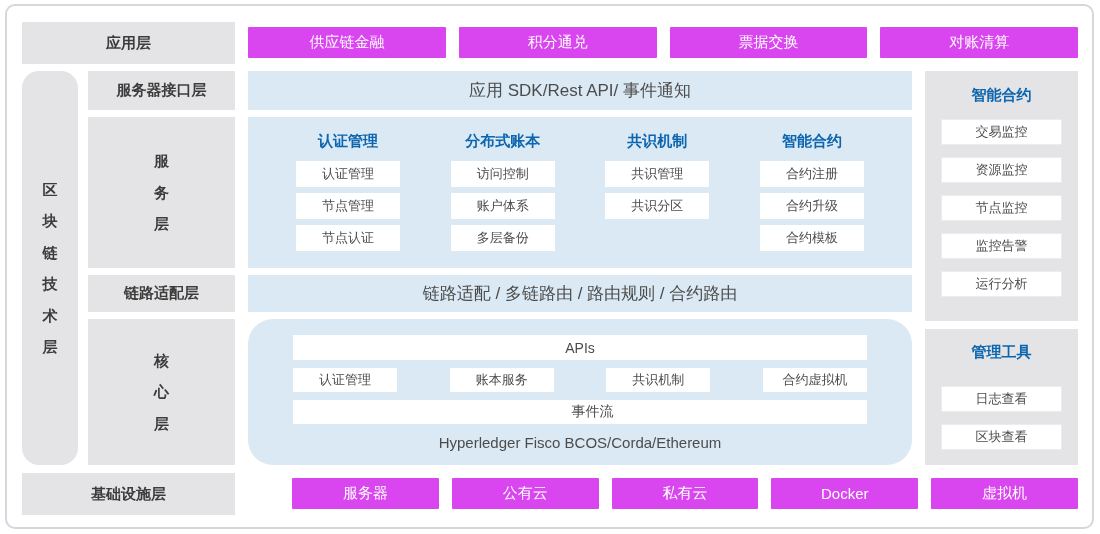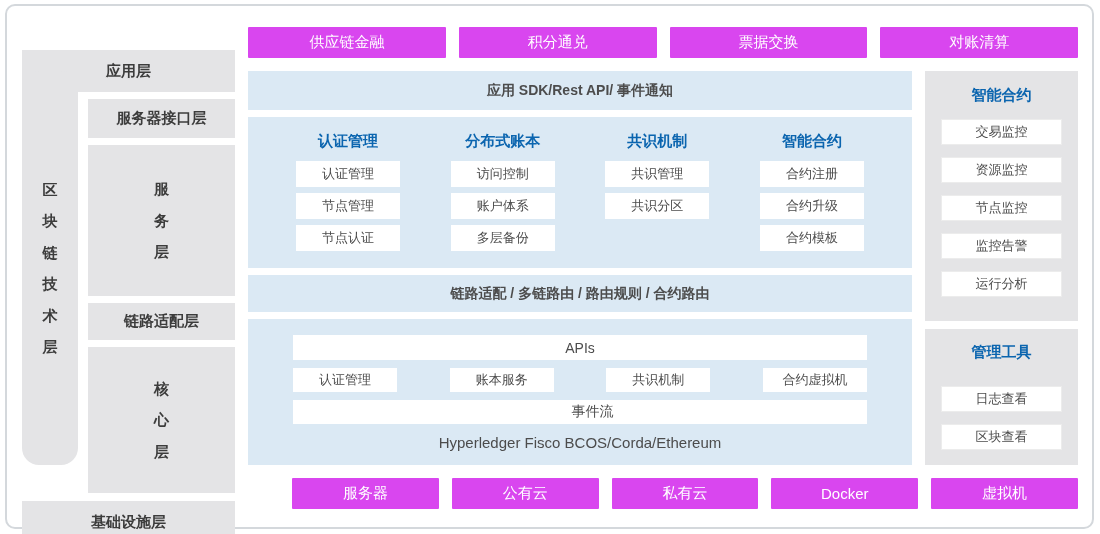--- a/index.html
+++ b/index.html
@@ -13,26 +13,26 @@
   }
   .frame {
     position: absolute; left: 5px; top: 4px; width: 1089px; height: 525px;
     border: 2px solid #d4d8dc; border-radius: 10px; background: #ffffff;
   }
   .abs { position: absolute; }
 
   .gray-box {
     background: #e4e4e6;
     display: flex; align-items: center; justify-content: center;
-    font-size: 15px; font-weight: bold; color: #3c3c3c; margin-top: 28px;
+    font-size: 15px; font-weight: bold; color: #3c3c3c;
   }
   .blue-panel {
     background: #dbe9f4;
     display: flex; align-items: center; justify-content: center;
-    font-size: 14px; color: #4c4c4c; font-weight: bold;
+    font-size: 17px; color: #4c4c4c;
   }
   .btn-row { display: flex; gap: 13px; }
   .blue-btn {
     flex: 1; background: #d946ef; color: #ffffff;
     display: flex; align-items: center; justify-content: center;
     font-size: 15px; border-radius: 1px;
   }
   .vtext {
     width: 18px; word-break: break-all; text-align: center;
     line-height: 2.1; font-size: 15px; font-weight: bold; color: #3c3c3c;
@@ -57,21 +57,21 @@
   .svc-panel  { left: 248px; top: 117px; width: 664px; height: 151px;
                 background:#dbe9f4; display:flex; justify-content:space-between;
                 padding: 13px 48px 0 48px; }
   .svc-col    { width: 104px; }
   .svc-head   { height: 22px; line-height: 22px; text-align: center;
                 color: #0b65af; font-weight: bold; font-size: 15px; margin-bottom: 9px; }
   .white-box  { height: 26px; background: #ffffff; display:flex; align-items:center;
                 justify-content:center; font-size: 13px; color: #4c4c4c; margin-bottom: 6px; }
   .link-bar   { left: 248px; top: 275px; width: 664px; height: 37px; }
   .core-panel { left: 248px; top: 319px; width: 664px; height: 146px;
-                background:#dbe9f4; padding: 16px 45px 0 45px; }
+                background:#dbe9f4; padding: 16px 45px 0 45px; border-radius: 25px; }
   .apis-bar   { height: 25px; background:#fff; display:flex; align-items:center;
                 justify-content:center; font-size: 14px; color:#4c4c4c; margin-bottom: 8px; }
   .core-mods  { display:flex; justify-content:space-between; margin-bottom: 8px; }
   .core-mods .white-box { width: 104px; margin-bottom: 0; height: 24px; }
   .event-bar  { height: 24px; background:#fff; display:flex; align-items:center;
                 justify-content:center; font-size: 14px; color:#4c4c4c; margin-bottom: 10px; padding-left: 25px; }
   .platforms  { text-align: center; font-size: 15px; color: #4c4c4c; }
 
   
   .panel-right { background: #e4e4e6; text-align: center; }

